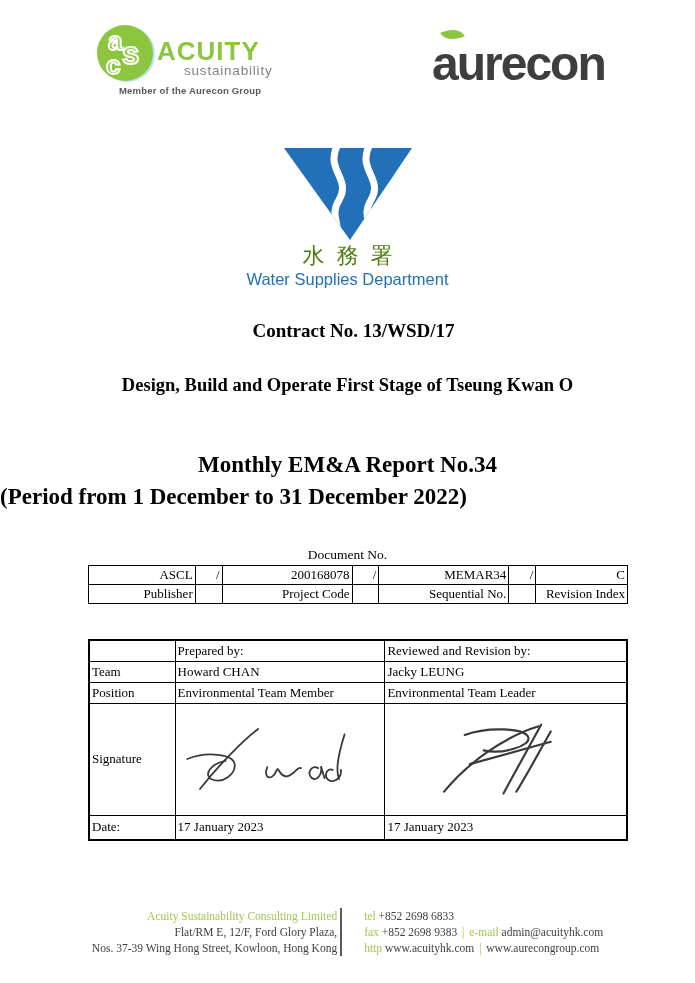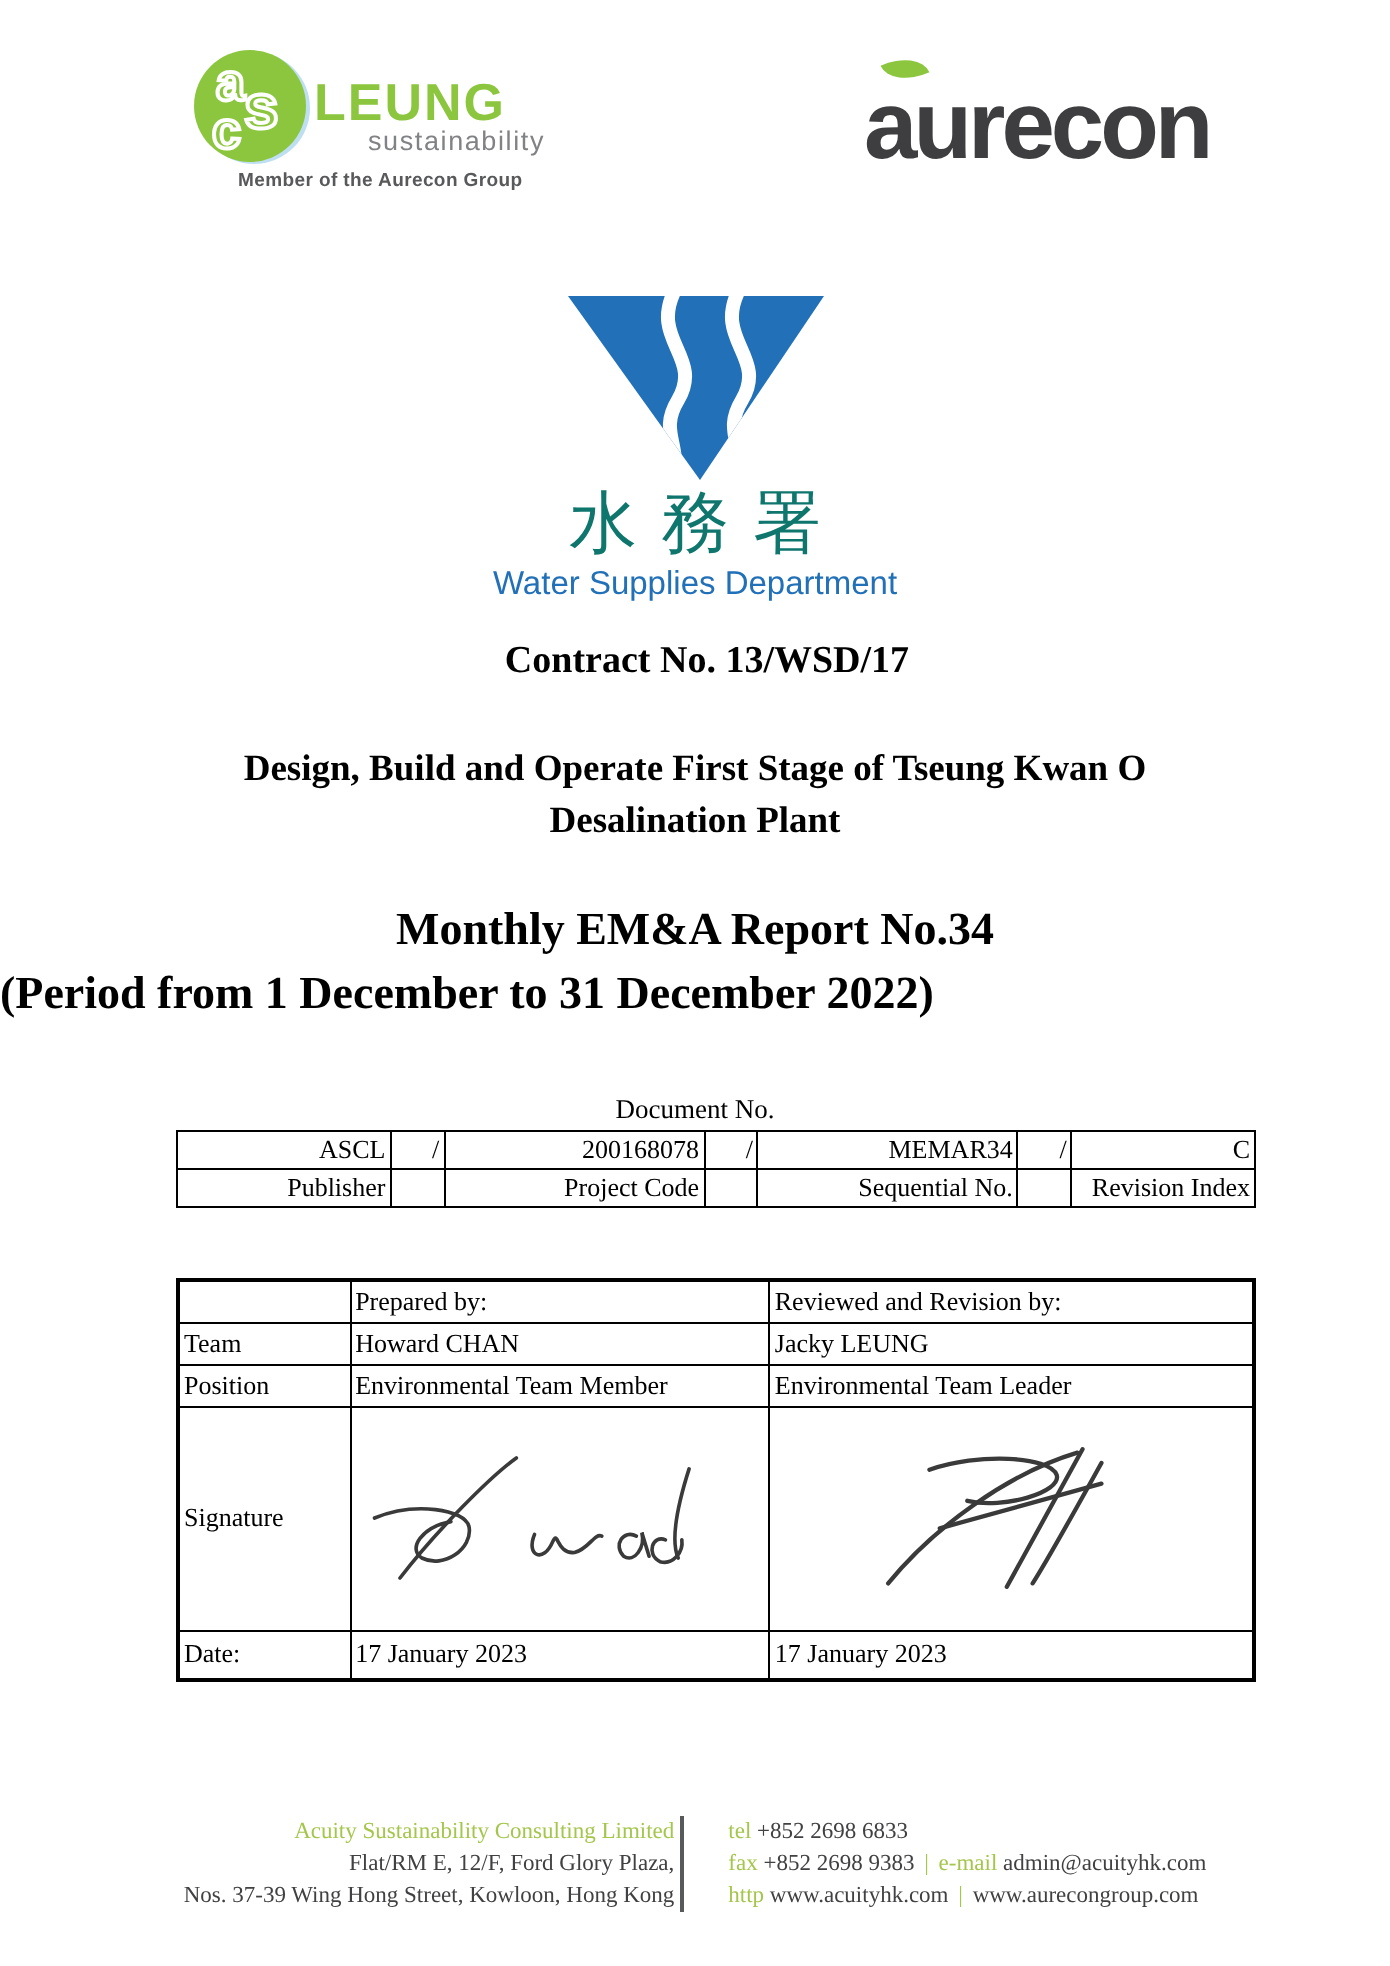--- a/index.html
+++ b/index.html
@@ -26,21 +26,21 @@
   
   .aurecon { position:absolute; left:432px; top:28px; width:210px; height:64px; font-family:"Liberation Sans", sans-serif; }
   .aurecon-leaf { position:absolute; left:10px; top:0px; width:21px; height:13px;
     background:#8CC63E; border-radius:0 100% 0 100%; transform:rotate(-24deg); }
   .aurecon-word { position:absolute; left:0; top:12px; font-size:48px; font-weight:bold;
     color:#3E3E40; letter-spacing:-2px; line-height:1; }
 
   
   .wsd { position:absolute; left:0; top:148px; width:100%; text-align:center; }
   .wsd svg { display:block; margin:0 auto; }
-  .wsd-cn { margin-top:4px; font-size:34px; color:#0f766e; letter-spacing:12px; text-indent:12px;
+  .wsd-cn { margin-top:4px; font-size:22px; color:#4d7c0f; letter-spacing:12px; text-indent:12px;
     font-family:"Liberation Sans", sans-serif; line-height:1.1; }
   .wsd-en { margin-top:2px; font-size:16.5px; color:#2170B8; font-family:"Liberation Sans", sans-serif; }
 
   
   .t-contract { position:absolute; left:0; top:320px; width:100%; text-align:center;
     font-size:19px; font-weight:bold;padding-left:12px; }
   .t-project  { position:absolute; left:0; top:372px; width:100%; text-align:center;
     font-size:18.5px; font-weight:bold; line-height:26px; }
   .t-report   { position:absolute; left:0; top:452px; width:100%; text-align:center;
     font-size:23px; font-weight:bold; }
@@ -74,21 +74,21 @@
 <body>
 
 <div class="page">
 
   <div class="acs-logo">
     <div class="acs-circle">
       <span class="acs-a">a</span>
       <span class="acs-s">s</span>
       <span class="acs-c">c</span>
     </div>
-    <div class="acs-name">LEUNG</div>
+    <div class="acs-name">ACUITY</div>
     <div class="acs-tag">sustainability</div>
     <div class="acs-member">Member of the Aurecon Group</div>
   </div>
 
   <div class="aurecon">
     <div class="aurecon-leaf"></div>
     <div class="aurecon-word">aurecon</div>
   </div>
 
   <div class="wsd">
@@ -104,21 +104,20 @@
         <path d="M88,-4 C74,22 102,30 89,52 C78,70 94,76 84,96"></path>
       </g>
     </svg>
     <div class="wsd-cn">水務署</div>
     <div class="wsd-en">Water Supplies Department</div>
   </div>
 
   <div class="t-contract">Contract No. 13/WSD/17</div>
   <div class="t-project">
     <div>Design, Build and Operate First Stage of Tseung Kwan O</div>
-    <div>Desalination Plant</div>
   </div>
   <div class="t-report">Monthly EM&amp;A Report No.34</div>
   <div class="t-period">(Period from 1 December to 31 December 2022)</div>
 
   <div class="doc-caption">Document No.</div>
   <table class="doc-table">
     <colgroup>
       <col style="width:19.8%">
         <col style="width:5%">
         <col style="width:24.1%">

